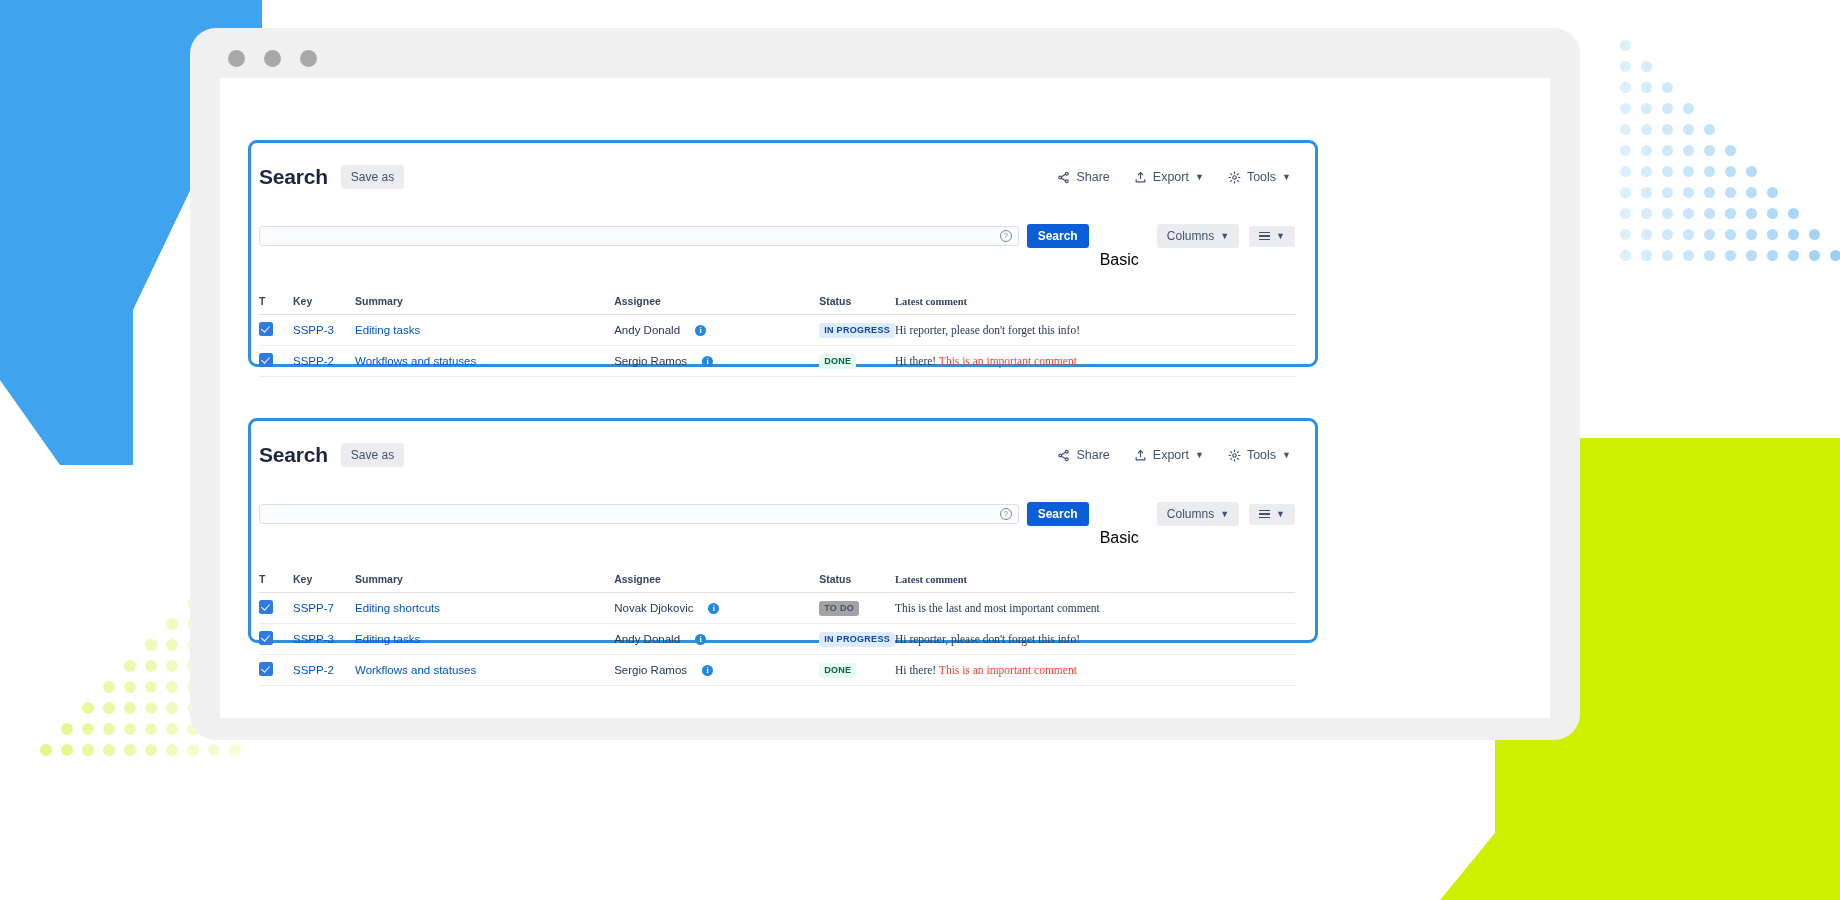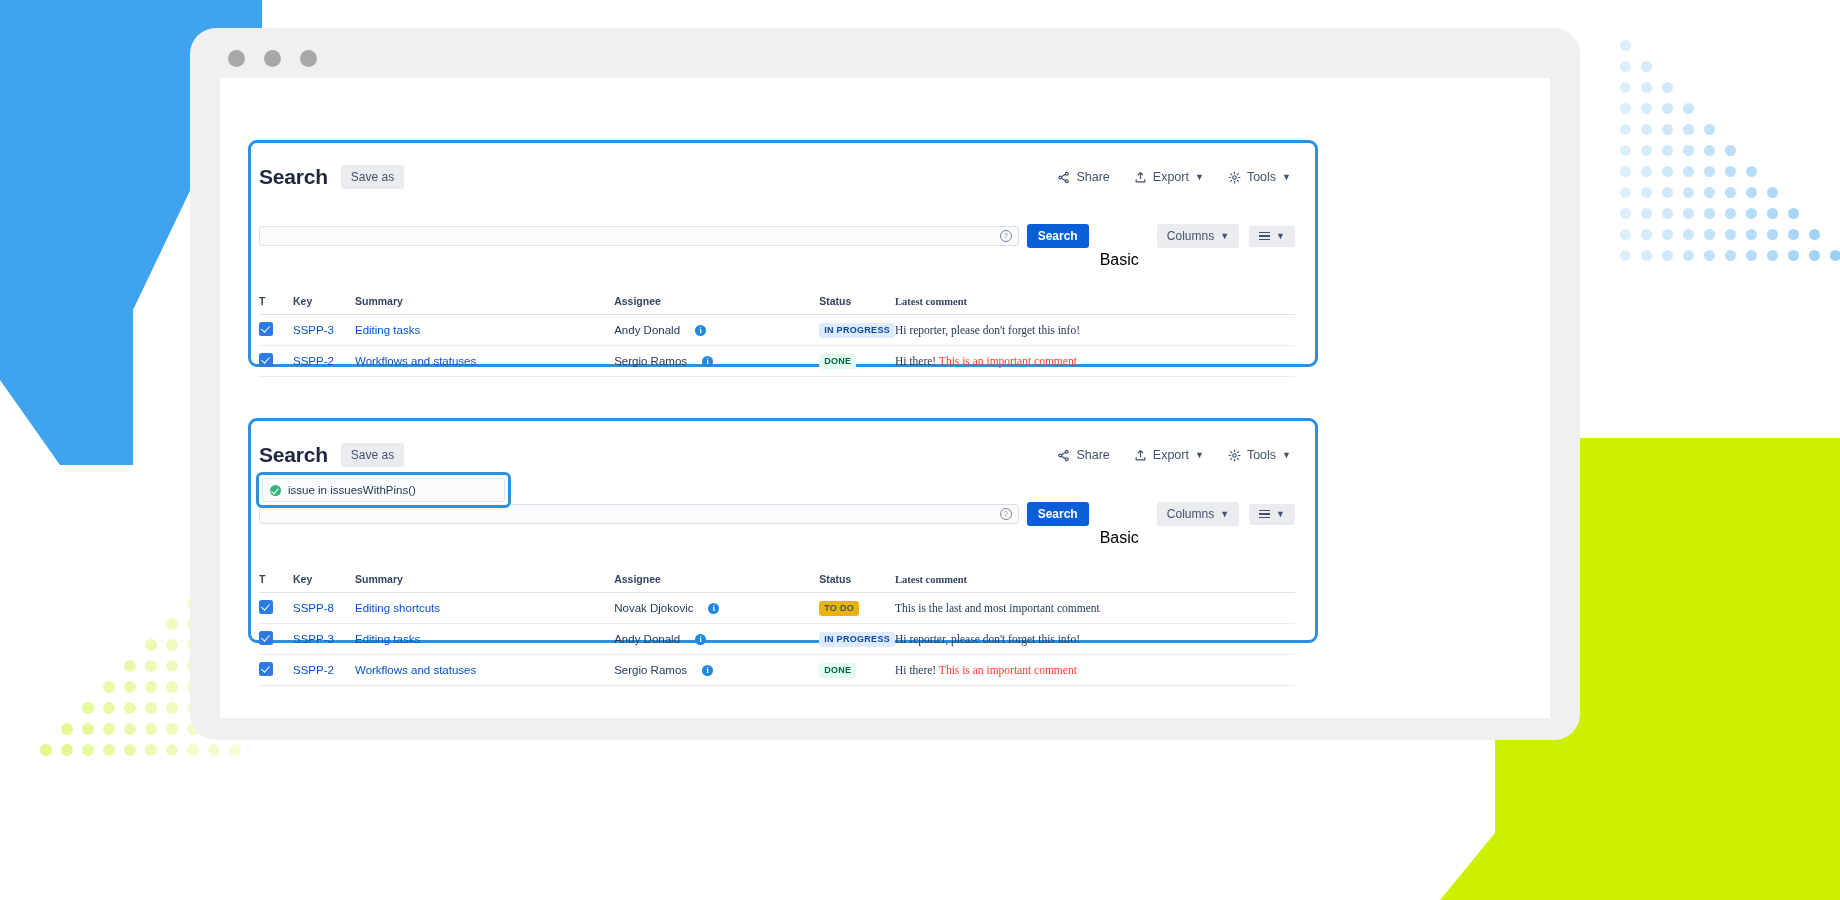--- a/index.html
+++ b/index.html
@@ -152,21 +152,21 @@
   .assignee-cell { display: flex; align-items: center; gap: 15px; }
   .info-icon {
     width: 11px; height: 11px; border-radius: 50%; background: #1E88E5;
     color: #fff; font-size: 8px; font-weight: 700; line-height: 11px;
     text-align: center; font-family: "Liberation Serif", serif; flex: 0 0 auto;
   }
   .lozenge {
     display: inline-block; font-size: 9px; font-weight: 700; letter-spacing: 0.3px;
     padding: 3px 5px; border-radius: 3px; line-height: 1; white-space: nowrap;
   }
-  .lz-todo { background: #eab308; color: #42526E; }
+  .lz-todo { background: #a3a3a3; color: #42526E; }
   .lz-prog { background: #DEEBFF; color: #0747A6; }
   .lz-done { background: #E3FCEF; color: #006644; }
   .red { color: #FF3B30; }
 </style>
 </head>
 <body>
 
 <div id="stage">
 
   <div class="deco" id="blue-wedge"></div>
@@ -455,26 +455,20 @@
                   <path d="M12 2v2.6M12 19.4V22M22 12h-2.6M4.6 12H2M19.1 4.9l-1.9 1.9M6.8 17.2l-1.9 1.9M19.1 19.1l-1.9-1.9M6.8 6.8L4.9 4.9"></path>
                 </svg>
               </span>
             <span>Tools</span>
             <span class="chev">▼</span>
           </div>
         </div>
       </div>
 
       <div class="search-row">
-        <div class="jql-wrap">
-          <div class="jql-inner">
-            <span class="ok-icon"></span>
-            <span class="jql-text">issue in issuesWithPins()</span>
-          </div>
-        </div>
         <div class="jql-field">
           <span class="help-icon">?</span>
         </div>
         <button class="search-btn">Search</button>
         <span class="basic-link">Basic</span>
         <div class="ctrl-group">
           <button class="ctrl-btn">
             <span>Columns</span>
             <span class="chev">▼</span>
           </button>
@@ -496,21 +490,21 @@
             <th class="col-key">Key</th>
             <th class="col-sum">Summary</th>
             <th class="col-assignee">Assignee</th>
             <th class="col-status">Status</th>
             <th class="col-comment">Latest comment</th>
           </tr>
         </thead>
         <tbody>
             <tr>
               <td class="col-t"><span class="cb"></span></td>
-              <td class="col-key"><span class="link">SSPP-8</span></td>
+              <td class="col-key"><span class="link">SSPP-7</span></td>
               <td class="col-sum"><span class="link">Editing shortcuts</span></td>
               <td class="col-assignee">
                 <span class="assignee-cell">
                   <span>Novak Djokovic</span>
                   <span class="info-icon">i</span>
                 </span>
               </td>
               <td class="col-status"><span class="lozenge lz-todo">TO DO</span></td>
               <td class="col-comment"><span>This is the last and most important comment</span><span class="red"></span></td>
             </tr>

